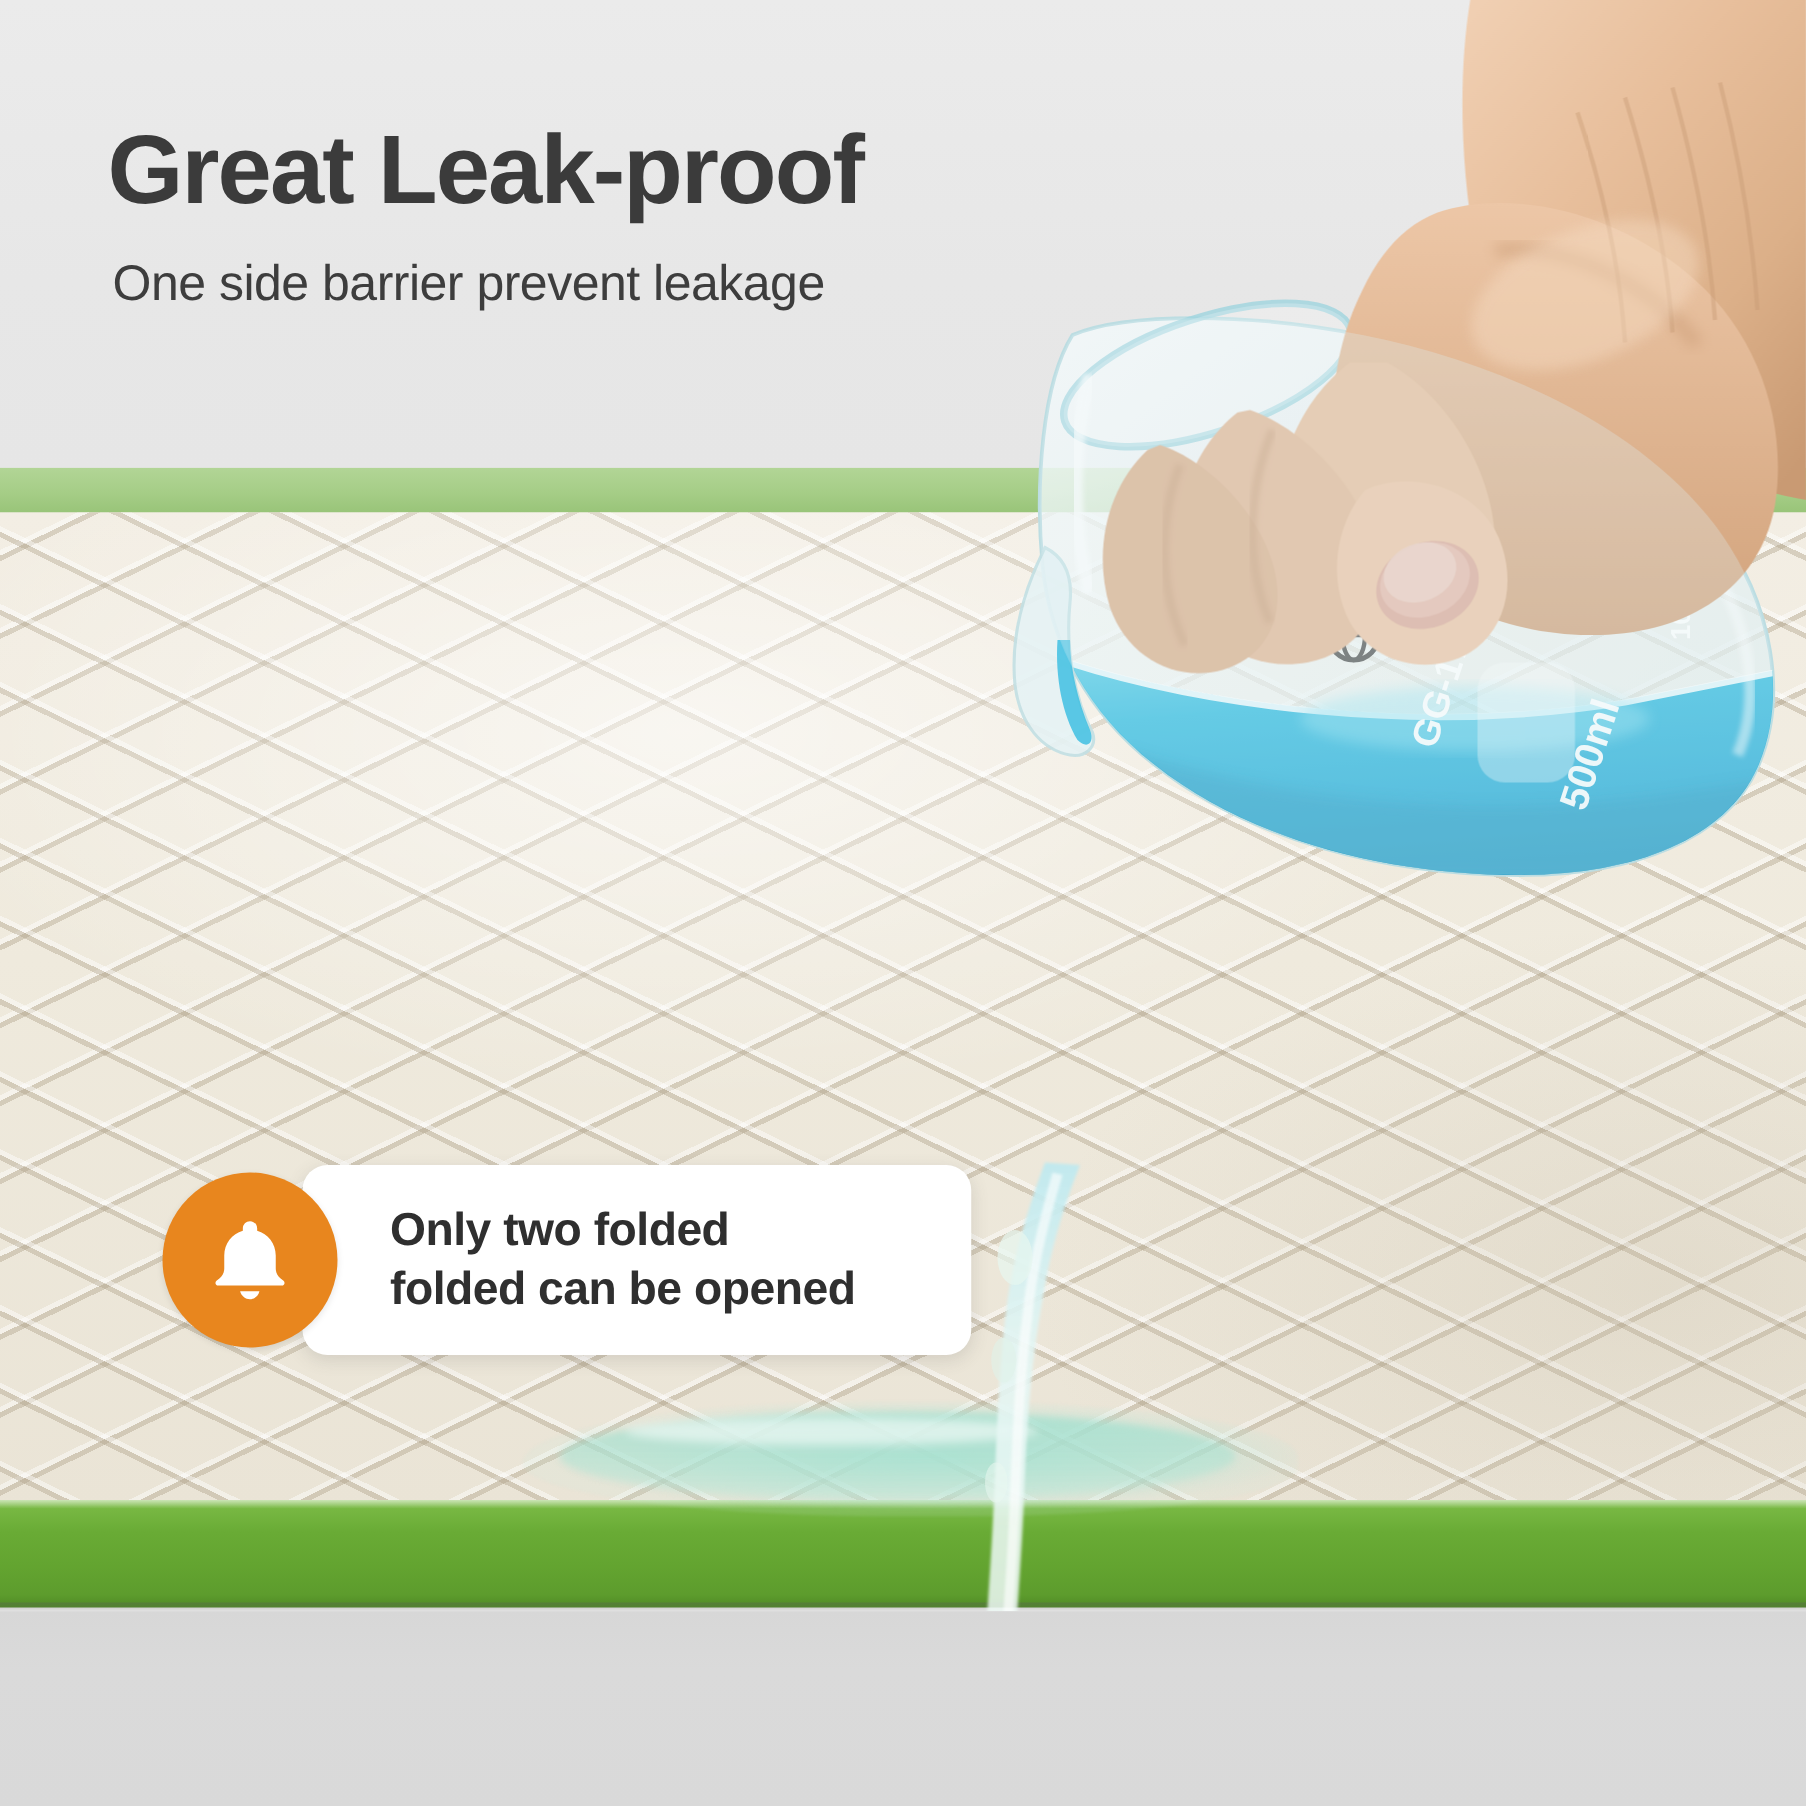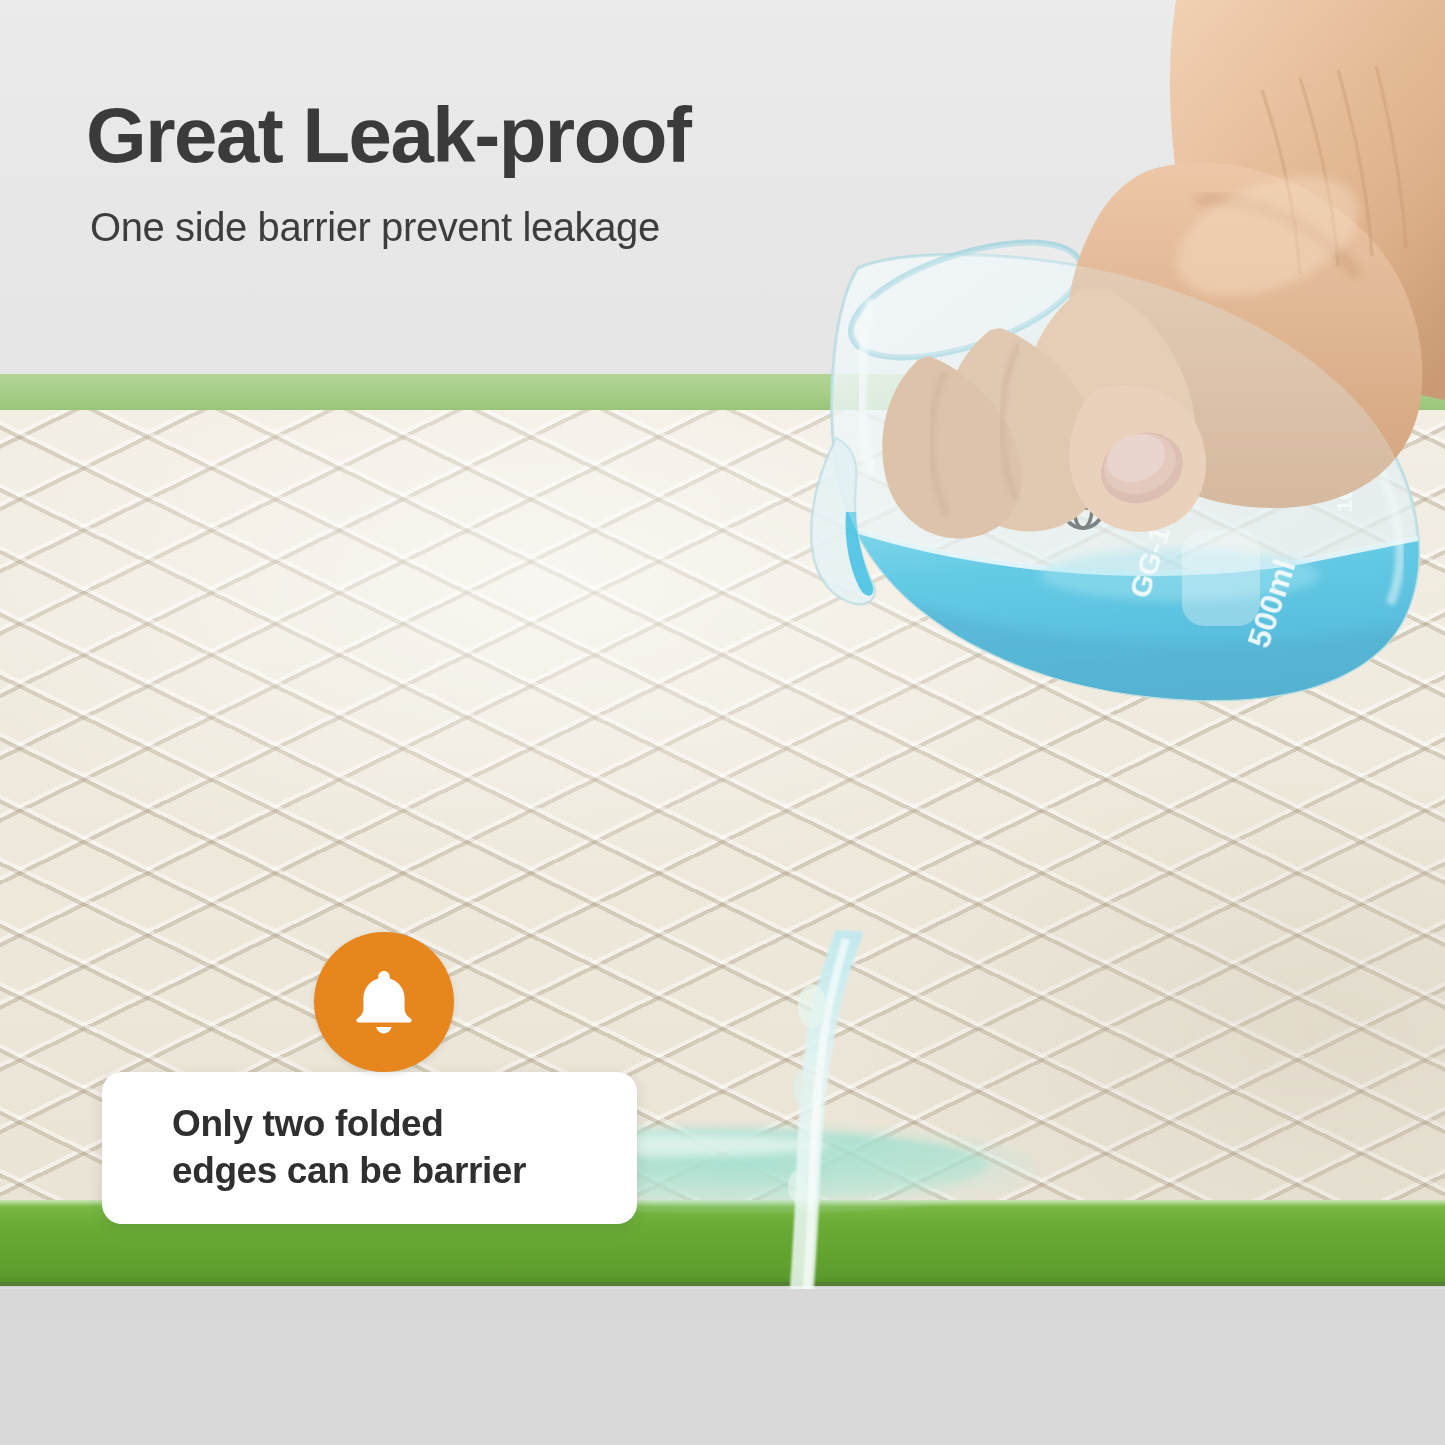--- a/index.html
+++ b/index.html
@@ -136,21 +136,21 @@
   
   .stream { position:absolute; left:0; top:374px; width:1445px; height:915px; z-index:4; pointer-events:none; }
 
   
   .vessel { position:absolute; left:0; top:0; width:1445px; height:1445px; z-index:6; pointer-events:none; }
 
   
   .callout {
     position:absolute; left:130px; top:932px;
     z-index:9;
-    display:flex; align-items:center;flex-direction:column;
+    display:flex; align-items:center;
   }
   .callout-badge {
     position:relative;
     width:140px; height:140px;
     border-radius:50%;
     background:#e8861e;
     display:flex; align-items:center; justify-content:center;
     flex:0 0 auto;
     z-index:11;
     box-shadow:0 2px 6px rgba(0,0,0,.10);
@@ -412,20 +412,20 @@
   <div class="callout">
     <div class="callout-badge">
       <svg width="78" height="78" viewBox="0 0 64 64">
         <path d="M32 6.5c-2.6 0-4.7 2.1-4.7 4.7v1.6c-7.1 2-12.2 8.5-12.2 16.2v8.6c0 2.6-1.2 5-3.2 6.6l-1.9 1.5c-1.3 1-0.6 3.1 1.1 3.1h41.8c1.7 0 2.4-2.1 1.1-3.1l-1.9-1.5c-2-1.6-3.2-4-3.2-6.6V29c0-7.7-5.1-14.2-12.2-16.2v-1.6c0-2.6-2.1-4.7-4.7-4.7z" fill="#ffffff"></path>
         <path d="M25.5 52.5c0.9 3.3 3.9 5.7 7.4 5.2 2.6-0.4 4.7-2.5 5.3-5.2z" fill="#ffffff"></path>
       </svg>
     </div>
     <div class="callout-card">
       <div class="callout-text">
         <div>Only two folded</div>
-        <div>edges can be barrier</div>
+        <div>folded can be opened</div>
       </div>
     </div>
   </div>
 
   <div class="footer"></div>
 
 </div>
 
 </body></html>

